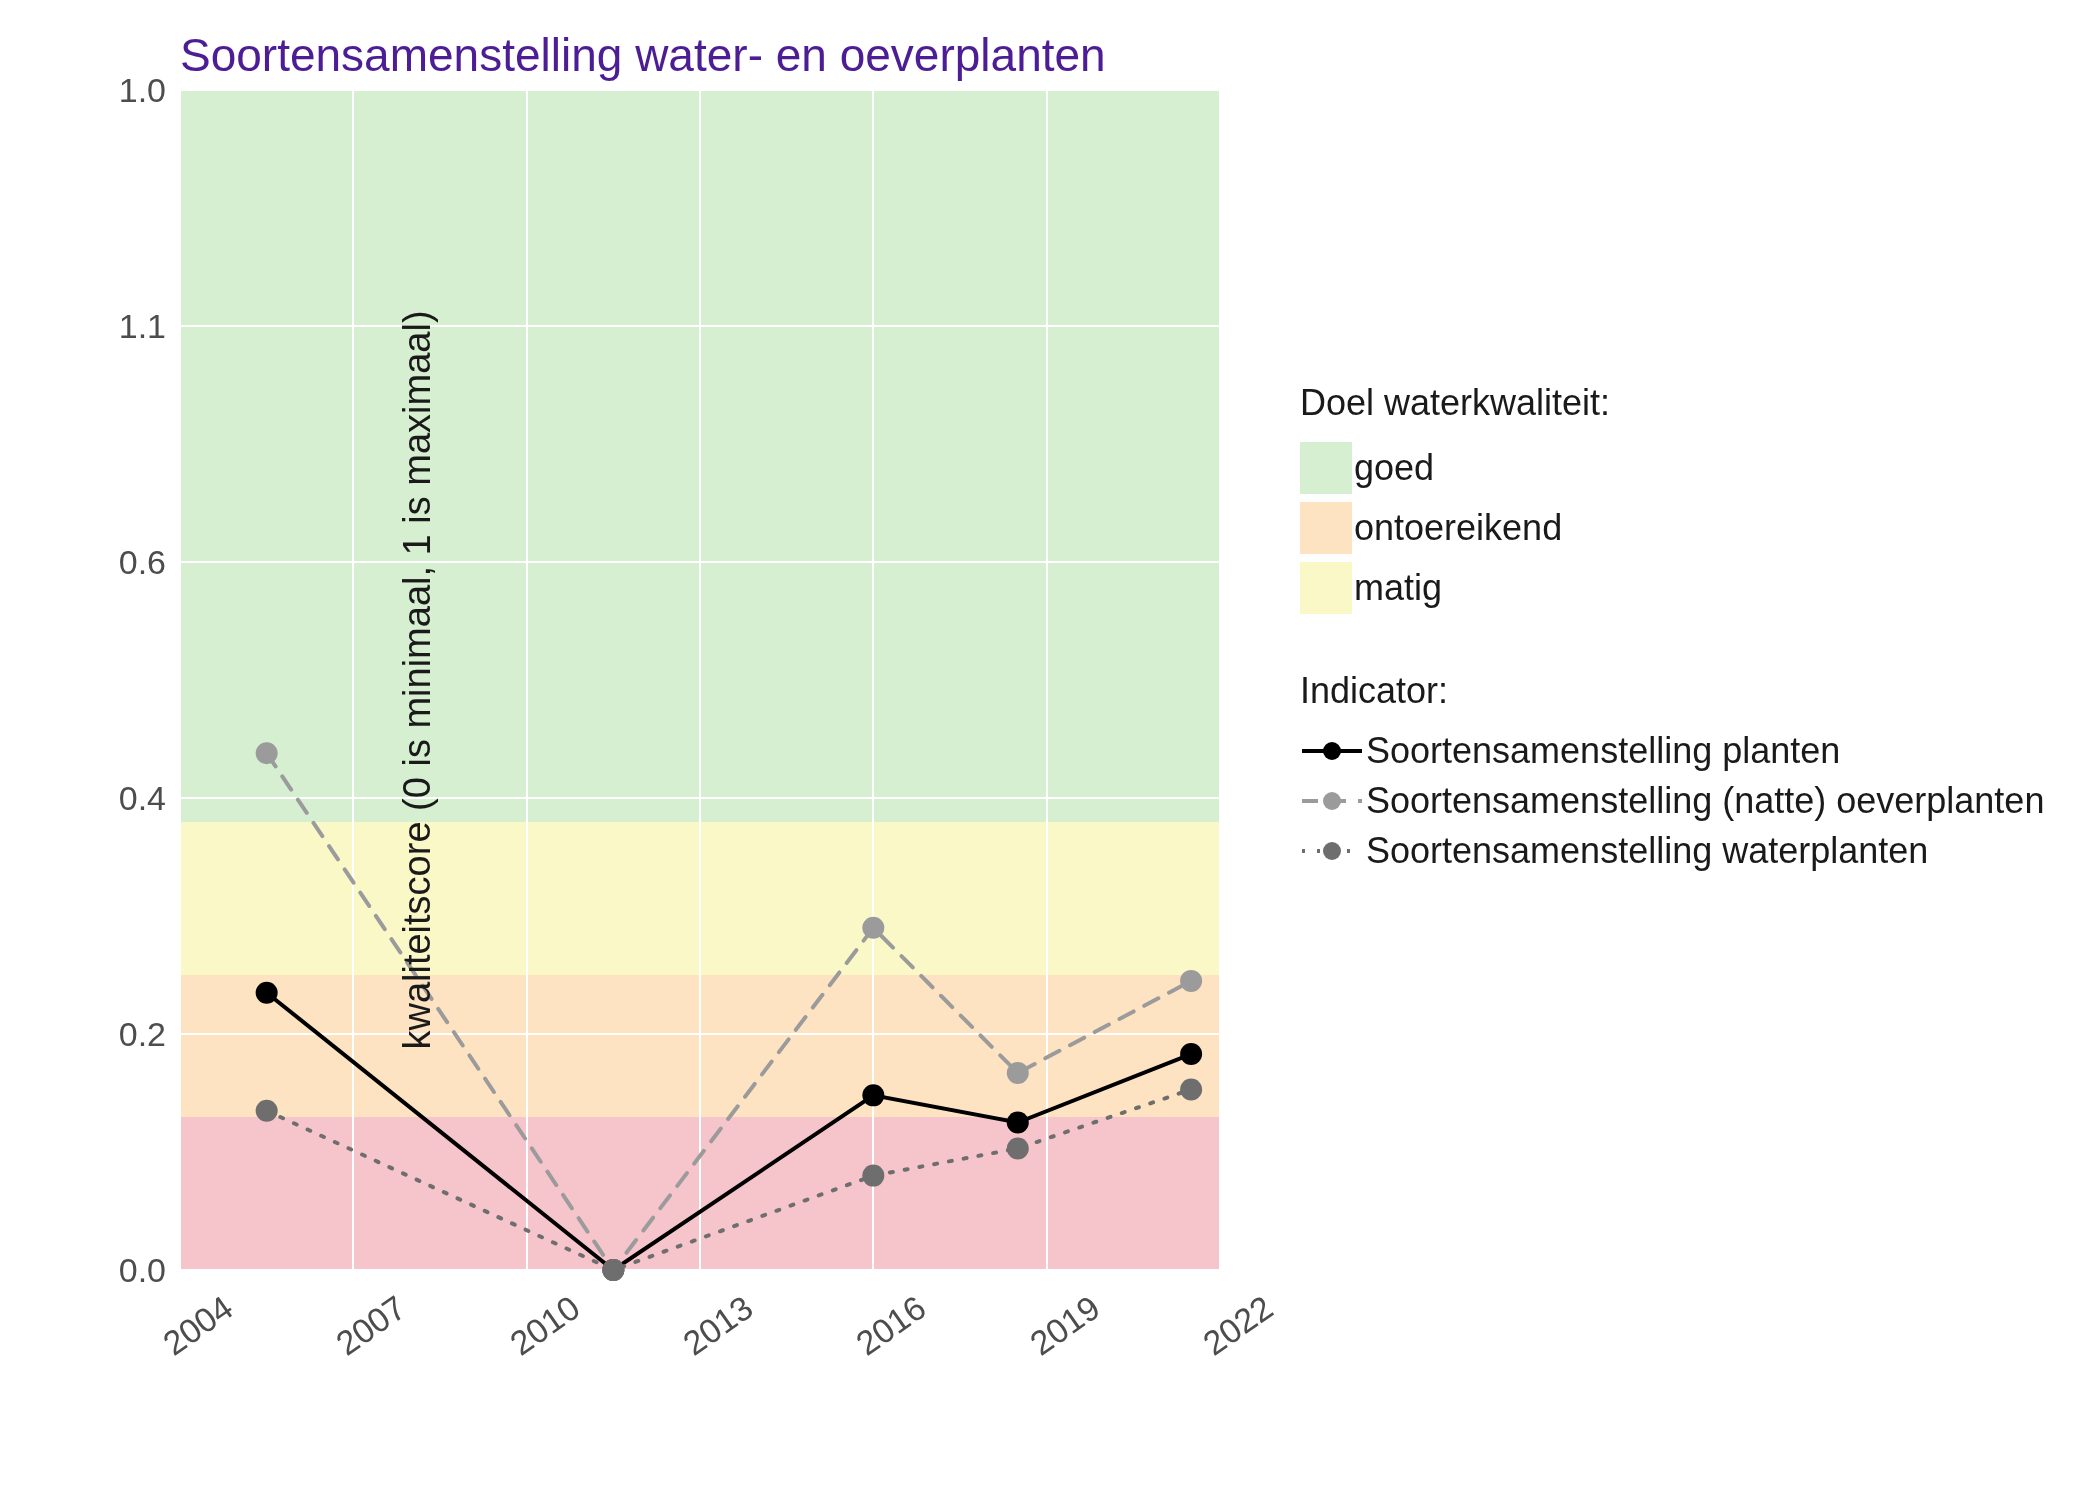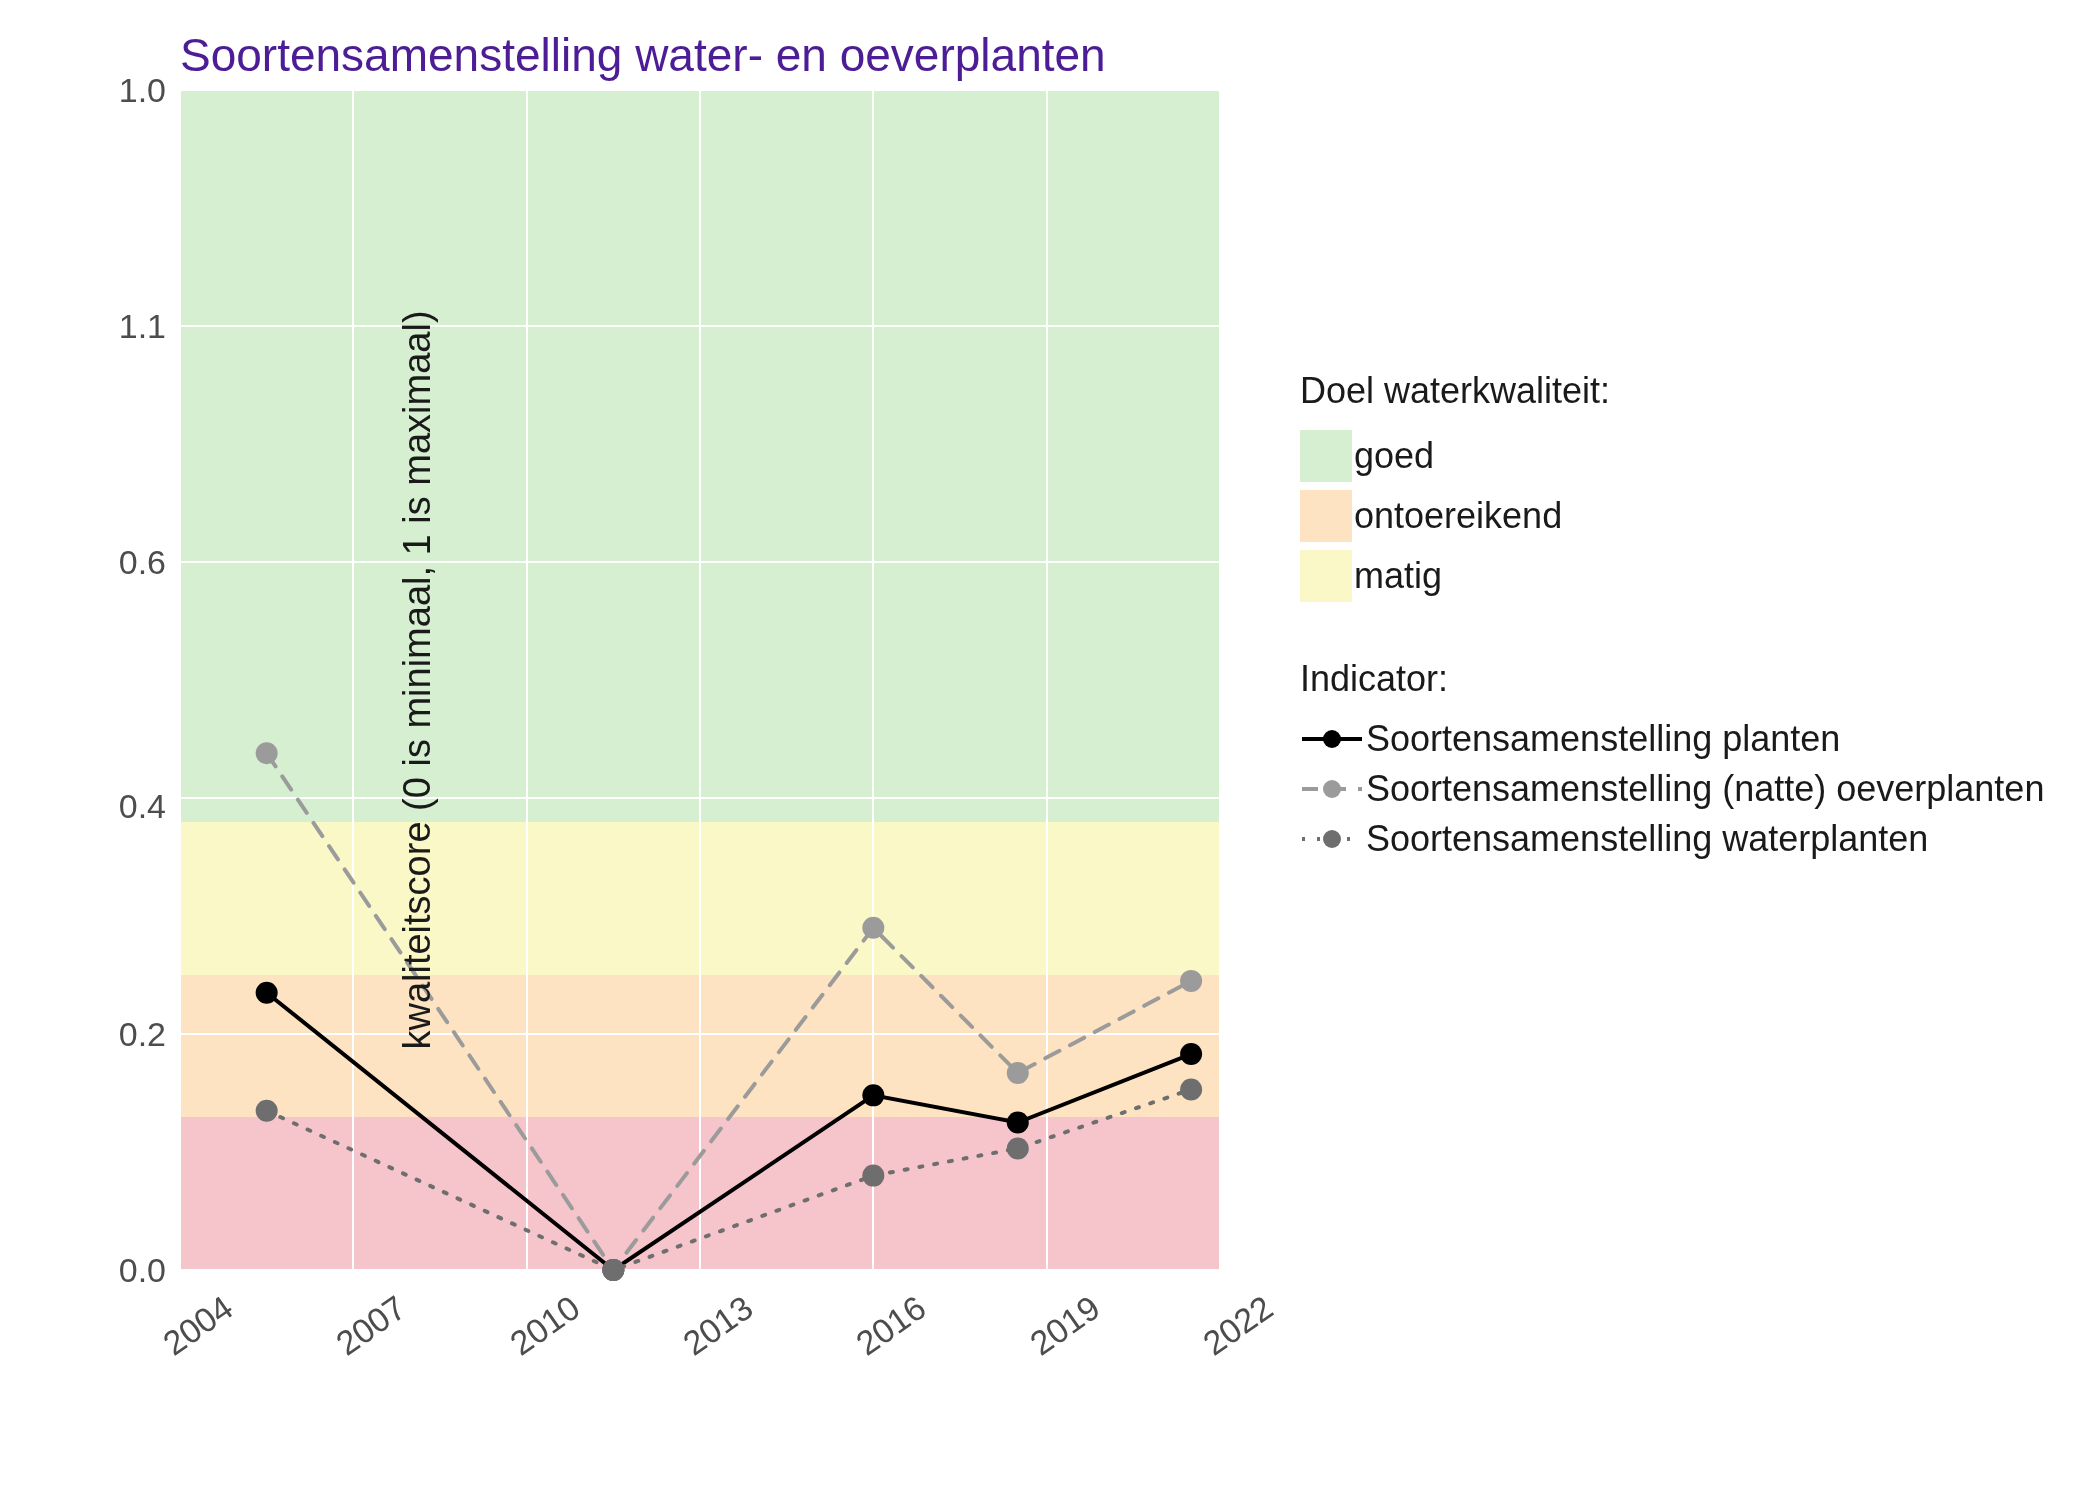--- a/index.html
+++ b/index.html
@@ -98,21 +98,21 @@
   .legend {
     position: absolute;
     left: 1300px;
     top: 370px;
     width: 760px;
     font-size: 36px;
   }
   .legend h4 {
     font-weight: normal;
     font-size: 36px;
-    margin: 0 0 18px 0;
+    margin: 12px 0 18px 0;
   }
   .legend .row {
     display: flex;
     align-items: center;
     margin: 8px 0;
     gap: 2px;
   }
   .legend .swatch {
     width: 52px; height: 52px;
     flex: 0 0 52px;
@@ -175,21 +175,21 @@
         <path d="M 86.66666666666666 1020.7 L 433.33333333333337 1180 L 693.3333333333333 1085.6 L 837.7777777777778 1058.46 L 1011.1111111111111 999.46" fill="none" stroke="#6e6e6e" stroke-width="4" stroke-dasharray="3 12" stroke-linecap="round"></path>
         <circle cx="86.66666666666666" cy="1020.7" r="11" fill="#6e6e6e"></circle>
         <circle cx="433.33333333333337" cy="1180" r="11" fill="#6e6e6e"></circle>
         <circle cx="693.3333333333333" cy="1085.6" r="11" fill="#6e6e6e"></circle>
         <circle cx="837.7777777777778" cy="1058.46" r="11" fill="#6e6e6e"></circle>
         <circle cx="1011.1111111111111" cy="999.46" r="11" fill="#6e6e6e"></circle>
       </svg>
     <div class="ytitle">kwaliteitscore (0 is minimaal, 1 is maximaal)</div>
   <div class="ytick" style="top: 1180px;">0.0</div>
       <div class="ytick" style="top: 944px;">0.2</div>
-      <div class="ytick" style="top: 708px; margin-top: 8px;">0.4</div>
+      <div class="ytick" style="top: 708px;">0.4</div>
       <div class="ytick" style="top: 472px;">0.6</div>
       <div class="ytick" style="top: 236px;">1.1</div>
       <div class="ytick" style="top: 0px;">1.0</div>
       <div class="xtick" style="left: 0px;">2004</div>
       <div class="xtick" style="left: 173.333px;">2007</div>
       <div class="xtick" style="left: 346.667px;">2010</div>
       <div class="xtick" style="left: 520px;">2013</div>
       <div class="xtick" style="left: 693.333px;">2016</div>
       <div class="xtick" style="left: 866.667px;">2019</div>
       <div class="xtick" style="left: 1040px;">2022</div>

